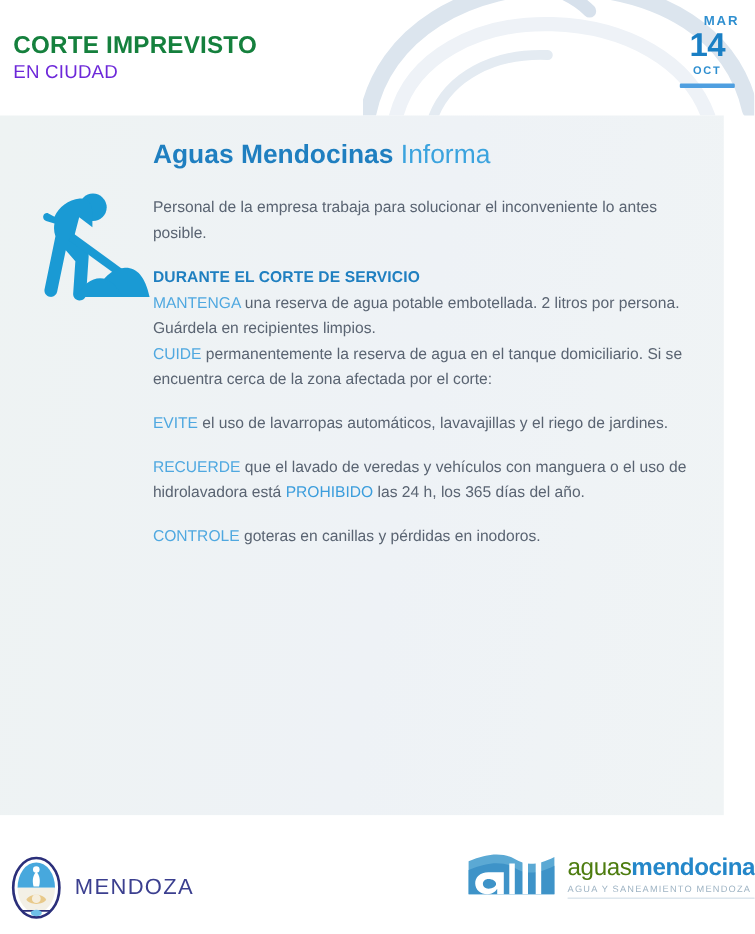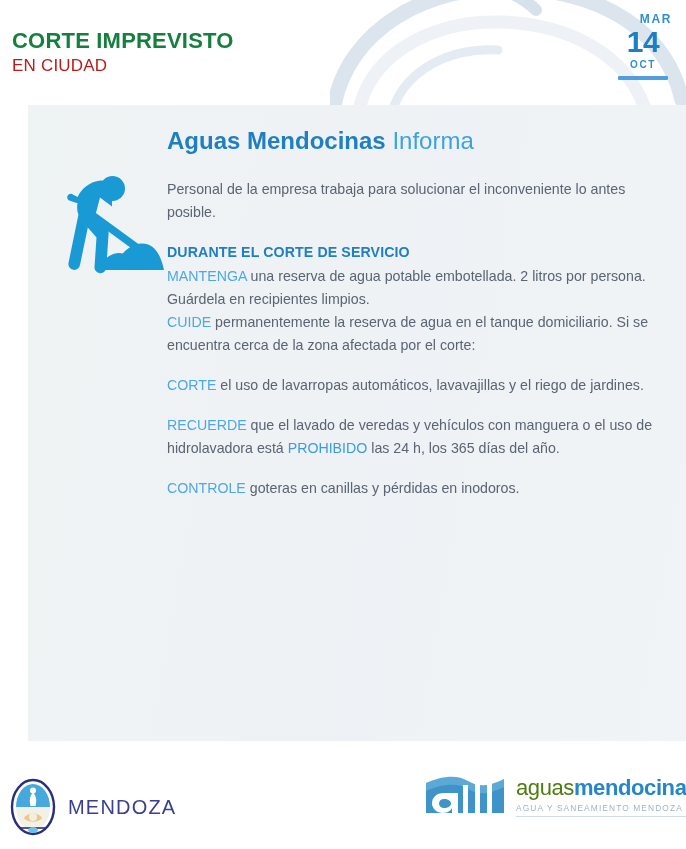--- a/index.html
+++ b/index.html
@@ -42,21 +42,21 @@
     font-weight: bold;
     color: #15803d;
     letter-spacing: 0.2px;
     line-height: 1.25;
     margin: 0;
     white-space: nowrap;
   }
   .title-sub {
     font-size: 17px;
     font-weight: normal;
-    color: #b91c1c;
+    color: #6d28d9;
     letter-spacing: 0.2px;
     line-height: 1.35;
     margin: 0;
     white-space: nowrap;
   }
 
   .date-box {
     position: absolute;
     right: 14px;
     top: 12px;
@@ -89,21 +89,21 @@
     margin: 5px auto 0 auto;
     width: 50px;
     height: 4px;
     background: #4f9fe0;
     border-radius: 1px;
   }
 
   
   .panel {
     position: absolute;
-    left: 28px;
+    left: 0;
     top: 105px;
     width: 658px;
     height: 636px;
     background: linear-gradient(100deg, #eef3f3 0%, #eef2f6 55%, #f0f4f5 100%);
   }
   .worker-icon {
     position: absolute;
     left: 22px;
     top: 62px;
     width: 116px;
@@ -263,21 +263,21 @@
 
       <p class="body-text"><span class="kw">MANTENGA</span><span> una reserva de agua potable embotellada. 2 litros por persona. Guárdela en recipientes limpios.</span></p>
 
       <p class="body-text"><span class="kw">CUIDE</span><span> permanentemente la reserva de agua en el tanque domiciliario. Si se encuentra cerca de la zona afectada por el corte:</span></p>
     </div>
 
     <div class="block-group">
 
     </div>
 
-    <p class="body-text"><span class="kw">CORTE</span><span> el uso de lavarropas automáticos, lavavajillas y el riego de jardines.</span></p>
+    <p class="body-text"><span class="kw">EVITE</span><span> el uso de lavarropas automáticos, lavavajillas y el riego de jardines.</span></p>
 
     <p class="body-text"><span class="kw">RECUERDE</span><span> que el lavado de veredas y vehículos con manguera o el uso de hidrolavadora está </span><span class="kw-dark">PROHIBIDO</span><span> las 24 h, los 365 días del año.</span></p>
 
     <p class="body-text"><span class="kw">CONTROLE</span><span> goteras en canillas y pérdidas en inodoros.</span></p>
 
   </div>
 </div>
 
 <div class="footer">
 

